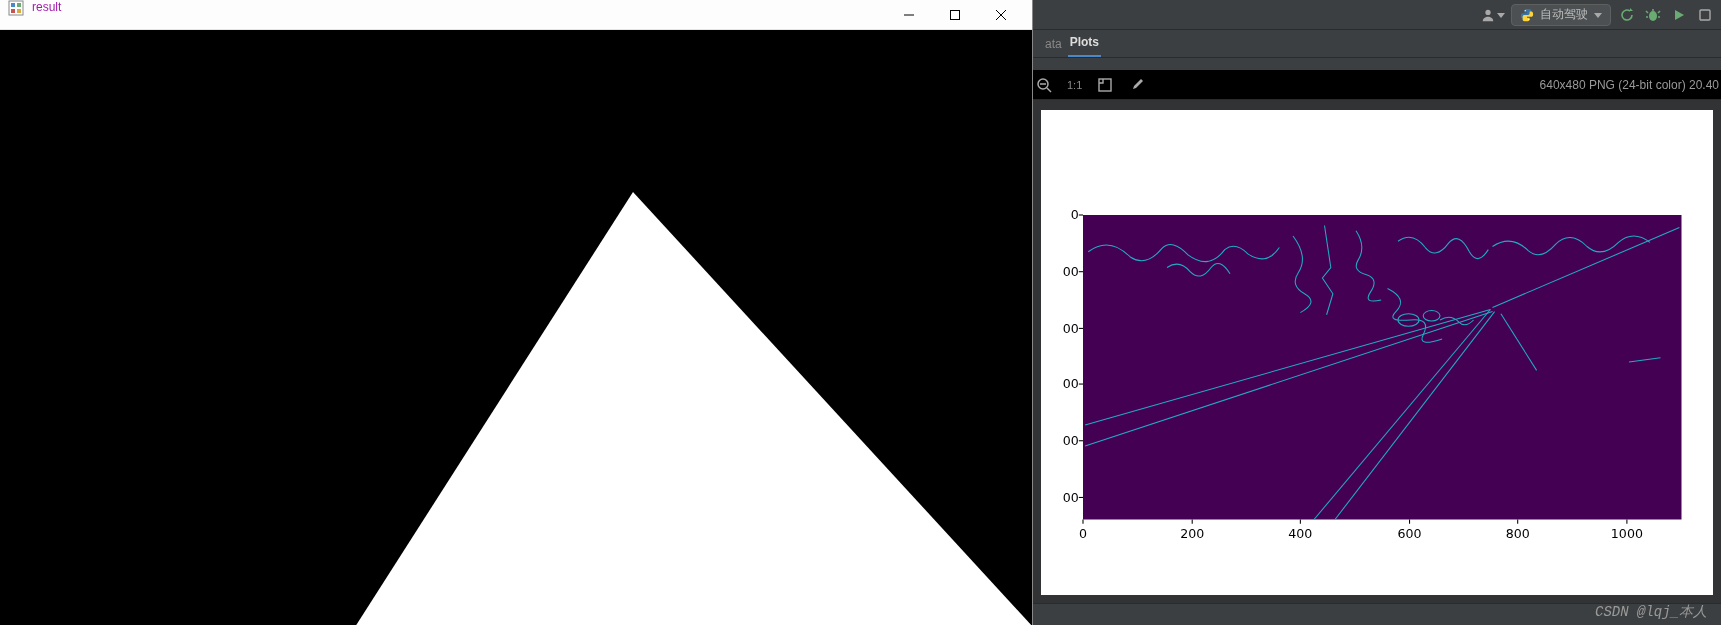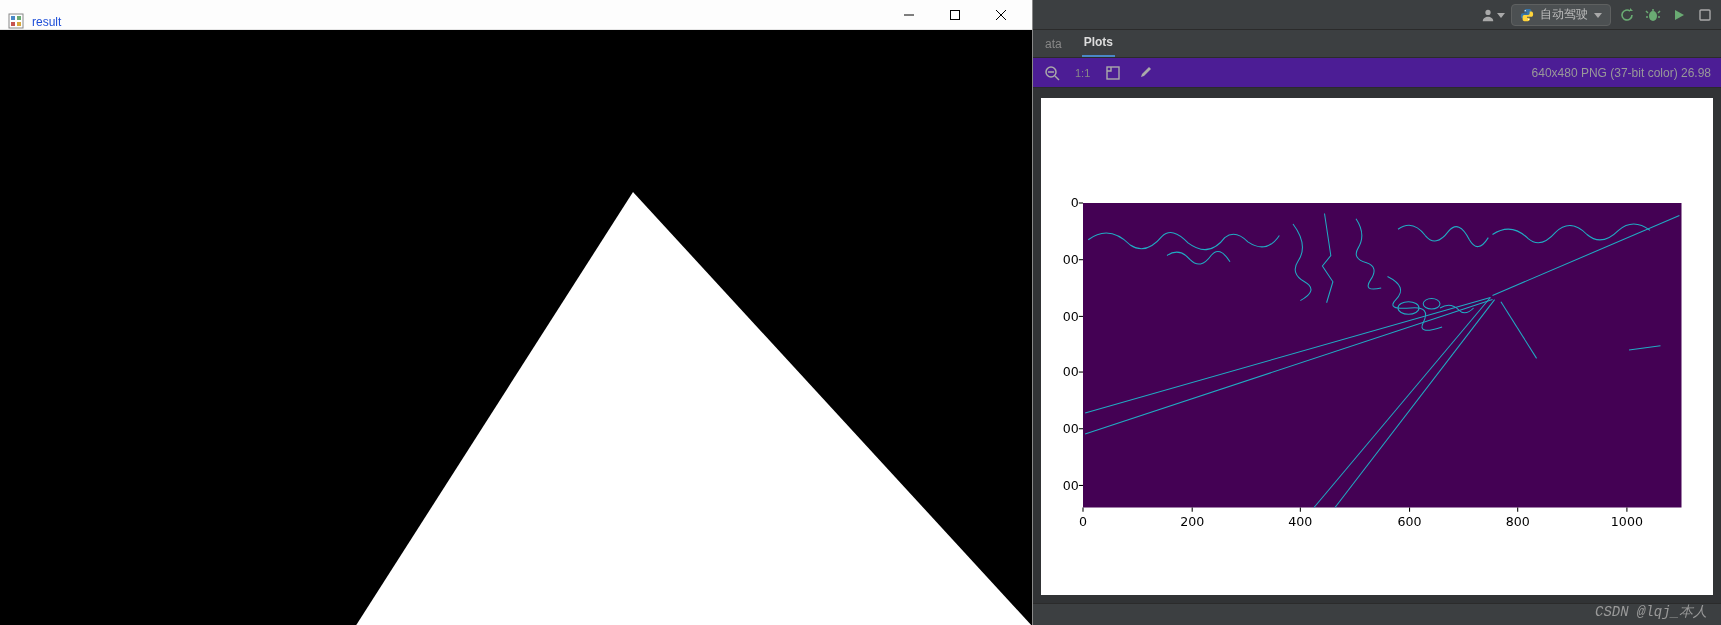--- a/index.html
+++ b/index.html
@@ -1,39 +1,39 @@
 <!DOCTYPE html>
 <html><head>
 <meta charset="utf-8">
 <style>
   * { box-sizing: border-box; margin: 0; padding: 0; }
   html, body { width: 1721px; height: 625px; font-family: "Segoe UI", Arial, sans-serif; overflow: hidden; background: #3c3f41; }
   .root { display: flex; width: 100%; height: 100%; }
   
   .cv-window { width: 1033px; height: 100%; background: #fff; display: flex; flex-direction: column; border-right: 1px solid #888; }
-  .titlebar { height: 30px; background: #fdfdfd; display: flex; align-items: flex-end; padding: 0 8px; font-size: 12px; color: #1d4ed8; border-bottom: 1px solid #e5e5e5; }
+  .titlebar { height: 30px; background: #fdfdfd; display: flex; align-items: flex-start; padding: 0 8px; font-size: 12px; color: #a21caf; border-bottom: 1px solid #e5e5e5; }
   .titlebar .app-icon { width: 16px; height: 16px; margin-right: 8px; display: inline-flex; align-items: center; justify-content: center; }
   .titlebar .title-text { flex: 0 0 auto; }
   .titlebar .spacer { flex: 1; }
   .win-btns { display: flex; height: 100%; }
   .win-btn { width: 46px; height: 100%; display: flex; align-items: center; justify-content: center; color: #000; }
   .cv-canvas { flex: 1; background: #000; position: relative; overflow: hidden; }
   .triangle { position: absolute; left: 0; right: 0; bottom: -2px; height: 100%; }
   
   .ide { flex: 1; height: 100%; background: #3c3f41; color: #bbbbbb; display: flex; flex-direction: column; font-size: 12px; }
   .ide-top { height: 30px; background: #3c3f41; display: flex; align-items: center; justify-content: flex-end; padding: 0 6px; gap: 6px; border-bottom: 1px solid #2b2b2b; }
   .ide-top .user { color: #a9a9a9; display:flex; align-items:center; gap:2px;}
   .run-config { display: flex; align-items: center; gap: 6px; background: #4c5052; border: 1px solid #5e6060; border-radius: 4px; padding: 2px 8px; height: 22px; }
   .run-config .py-icon { width: 14px; height: 14px; }
   .tb-icon { width: 20px; height: 20px; display: flex; align-items: center; justify-content: center; color: #6aab73; }
   .tb-icon.gray { color: #a9a9a9; }
-  .ide-tabs { height: 28px; background: #3c3f41; display: flex; align-items: flex-end; padding: 0 10px; gap: 18px; border-bottom: 1px solid #2b2b2b; }
+  .ide-tabs { height: 28px; background: #3c3f41; display: flex; align-items: flex-end; padding: 0 10px; gap: 4px; border-bottom: 1px solid #2b2b2b; }
   .ide-tab { color: #888; padding: 4px 2px 6px 2px; cursor: pointer; }
   .ide-tab.active { color: #ddd; border-bottom: 2px solid #4a88c7; font-weight: bold; }
-  .plot-toolbar { height: 30px; background: #4c1d95; display: flex; align-items: center; padding: 0 10px; gap: 14px; border-bottom: 1px solid #2b2b2b; }
+  .plot-toolbar { height: 30px; background: #000000; display: flex; align-items: center; padding: 0 2px; gap: 14px; border-bottom: 1px solid #2b2b2b; margin-top: 12px; }
   .plot-toolbar .right { margin-left: auto; color: #999; font-size: 12px; }
   .tool-ic { width: 18px; height: 18px; display:flex; align-items:center; justify-content:center; color:#aaa; }
   .ratio-label { font-size: 11px; color: #888; }
   .plot-area { flex: 1; background: #313335; padding: 10px 8px 8px 8px; display:flex; }
   .plot-white { background: #fff; width: 100%; height: 100%; position: relative; }
   .plot-svg { position:absolute; inset:0; }
   .watermark { position: absolute; right: 14px; bottom: 4px; color: #9a9a9a; font-size: 14px; font-style: italic; background: rgba(60,63,65,0.0); pointer-events:none; }
   .ide-status { height: 22px; background: #3c3f41; border-top: 1px solid #2b2b2b; font-family: Liberation Mono, monospace; }
 </style>
 </head>
@@ -149,21 +149,21 @@
         <svg width="14" height="14" viewBox="0 0 14 14" fill="none" stroke="#aaa" stroke-width="1.4">
             <rect x="1" y="1" width="12" height="12"></rect>
             <polyline points="1,5 5,5 5,1"></polyline>
           </svg>
       </span>
       <span class="tool-ic">
         <svg width="14" height="14" viewBox="0 0 14 14" fill="#aaa">
             <path d="M11 1l2 2-7 7-3 1 1-3 7-7z"></path>
           </svg>
       </span>
-      <span class="right">640x480 PNG (37-bit color) 26.98</span>
+      <span class="right">640x480 PNG (24-bit color) 20.40</span>
     </div>
 
     <div class="plot-area">
       <div class="plot-white">
         <svg class="plot-svg" viewBox="0 0 640 480" preserveAspectRatio="xMidYMid meet">
 
           <g>
             <rect x="40" y="100" width="570" height="290" fill="#440154"></rect>
 
             <g stroke="#1fb5c9" stroke-width="1" fill="none" opacity="0.95">

